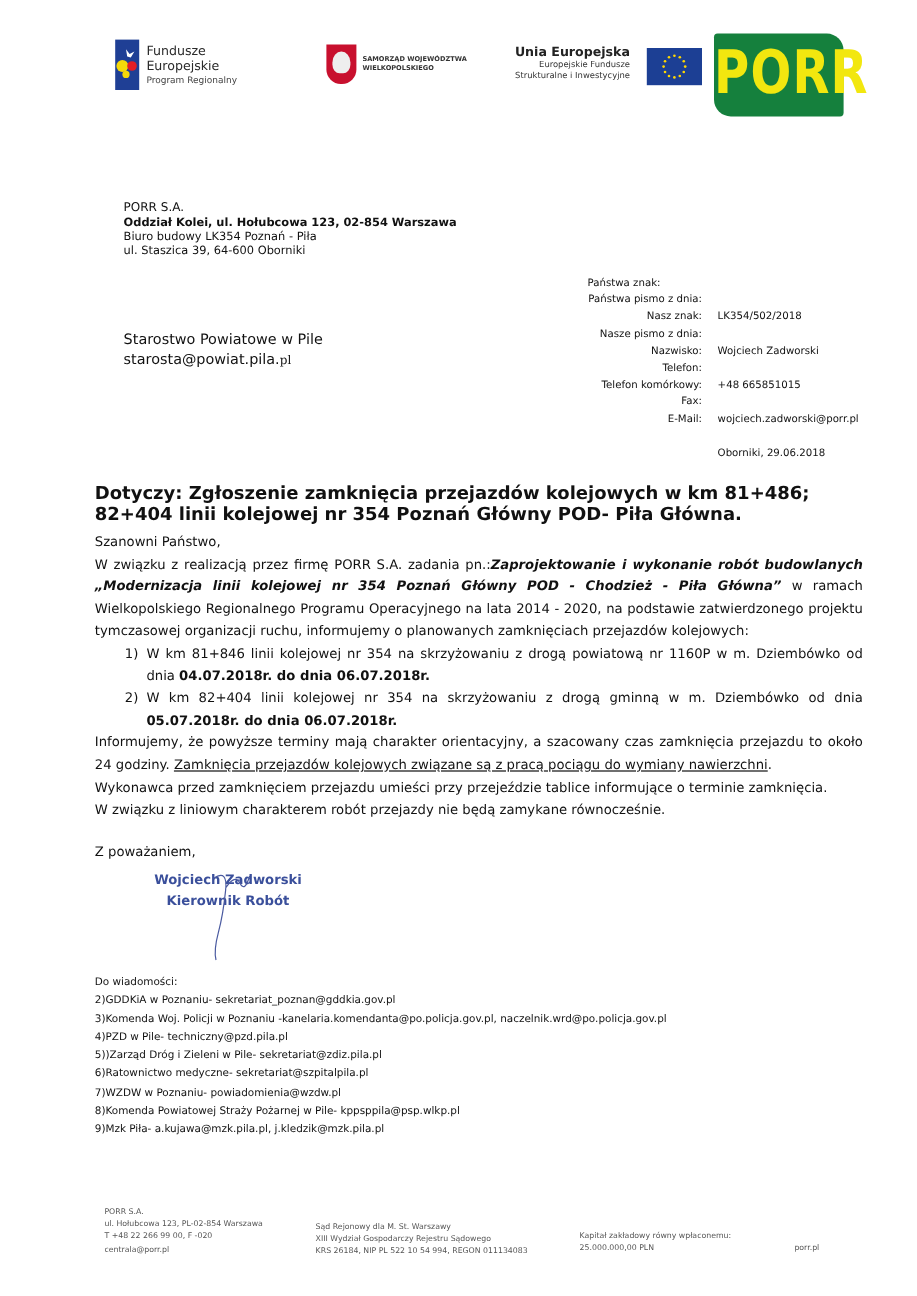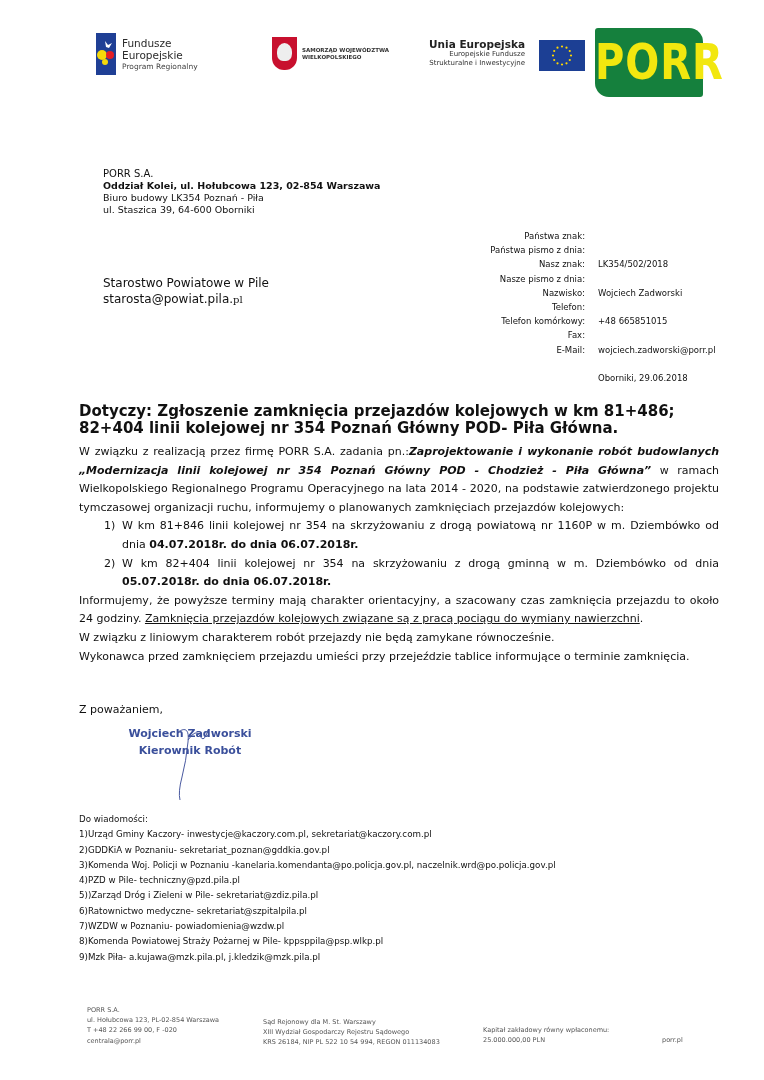--- a/index.html
+++ b/index.html
@@ -115,21 +115,21 @@
   <div>ul. Staszica 39, 64-600 Oborniki</div>
 </div>
 
 <div class="abs recipient">
   <div>Starostwo Powiatowe w Pile</div>
   <div><span>starosta@powiat.pila.</span><span style="font-family:'DejaVu Serif',serif;font-size:10px">pl</span></div>
 </div>
 
 <div class="abs ref" id="ref-table">
     <div class="ref-row">
-      <span class="ref-label" style="right: auto; left: -15px;">Państwa znak:</span>
+      <span class="ref-label" style="right: auto; left: -15px; text-align: center;">Państwa znak:</span>
       <span class="ref-value"></span>
     </div>
     <div class="ref-row">
       <span class="ref-label" style="right: auto; left: -15px;">Państwa pismo z dnia:</span>
       <span class="ref-value"></span>
     </div>
     <div class="ref-row">
       <span class="ref-label" style="right: auto; left: -15px;">Nasz znak:</span>
       <span class="ref-value">LK354/502/2018</span>
     </div>
@@ -156,42 +156,42 @@
     <div class="ref-row">
       <span class="ref-label" style="right: auto; left: -15px;">E-Mail:</span>
       <span class="ref-value">wojciech.zadworski@porr.pl</span>
     </div>
   </div>
 <div class="abs place-date">Oborniki, 29.06.2018</div>
 
 <div class="abs subject">Dotyczy: Zgłoszenie zamknięcia przejazdów kolejowych w km 81+486; 82+404 linii kolejowej nr 354 Poznań Główny POD- Piła Główna.</div>
 
 <div class="abs body">
+  <p>Szanowni Państwo,</p>
   <p><span>W związku z realizacją przez  firmę PORR S.A. zadania pn.:</span><b><i>Zaprojektowanie i wykonanie robót budowlanych „Modernizacja linii kolejowej nr 354 Poznań Główny POD - Chodzież - Piła Główna”</i></b><span> w ramach Wielkopolskiego Regionalnego Programu Operacyjnego na lata 2014 - 2020, na podstawie zatwierdzonego projektu tymczasowej organizacji ruchu, informujemy o planowanych zamknięciach przejazdów kolejowych:</span></p>
   <ul class="list">
     <li><span class="num">1)</span><span>W km 81+846 linii kolejowej nr 354 na skrzyżowaniu z drogą powiatową nr 1160P w m. Dziembówko od dnia </span><b>04.07.2018r.</b><b> do dnia </b><b>06.07.2018r.</b></li>
     <li><span class="num">2)</span><span>W km 82+404 linii kolejowej nr 354 na skrzyżowaniu z drogą gminną  w m. Dziembówko od dnia </span><b>05.07.2018r.</b><b> do dnia </b><b>06.07.2018r.</b></li>
   </ul>
   <p><span>Informujemy, że powyższe terminy mają charakter orientacyjny, a szacowany czas zamknięcia przejazdu to około 24 godziny. </span><span class="underline">Zamknięcia przejazdów kolejowych związane są z pracą pociągu do wymiany nawierzchni</span><span>.</span></p>
+  <p style="text-align:left">Wykonawca przed zamknięciem przejazdu umieści przy przejeździe tablice informujące o terminie zamknięcia.</p>
   <p style="text-align:left">W związku z liniowym charakterem robót przejazdy nie będą zamykane równocześnie.</p>
-  <p style="text-align:left">Wykonawca przed zamknięciem przejazdu umieści przy przejeździe tablice informujące o terminie zamknięcia.</p>
 </div>
 
 <div class="abs closing">Z poważaniem,</div>
 <div class="abs sig">
   <div>Wojciech Zadworski</div>
   <div>Kierownik Robót</div>
 </div>
 <svg class="abs sig-scribble" viewBox="0 0 60 80">
   <path d="M18 10 Q30 2 28 20 Q26 40 22 55 Q18 70 20 78 M28 18 Q36 6 40 14 Q44 22 48 8" stroke="#4a5aa0" stroke-width="1" fill="none"></path>
 </svg>
 
 <div class="abs dist" id="dist-list">
   <div>Do wiadomości:</div>
-<div>1)Urząd Gminy Kaczory- inwestycje@kaczory.com.pl, sekretariat@kaczory.com.pl</div>
     <div>2)GDDKiA w Poznaniu-  sekretariat_poznan@gddkia.gov.pl</div>
     <div>3)Komenda Woj. Policji w Poznaniu -kanelaria.komendanta@po.policja.gov.pl, naczelnik.wrd@po.policja.gov.pl</div>
     <div>4)PZD w Pile- techniczny@pzd.pila.pl</div>
     <div>5))Zarząd Dróg i Zieleni w Pile- sekretariat@zdiz.pila.pl</div>
     <div>6)Ratownictwo medyczne- sekretariat@szpitalpila.pl</div>
     <div>7)WZDW w Poznaniu- powiadomienia@wzdw.pl</div>
     <div>8)Komenda Powiatowej Straży Pożarnej w Pile- kppsppila@psp.wlkp.pl</div>
     <div>9)Mzk Piła- a.kujawa@mzk.pila.pl, j.kledzik@mzk.pila.pl</div>
   </div>
 

